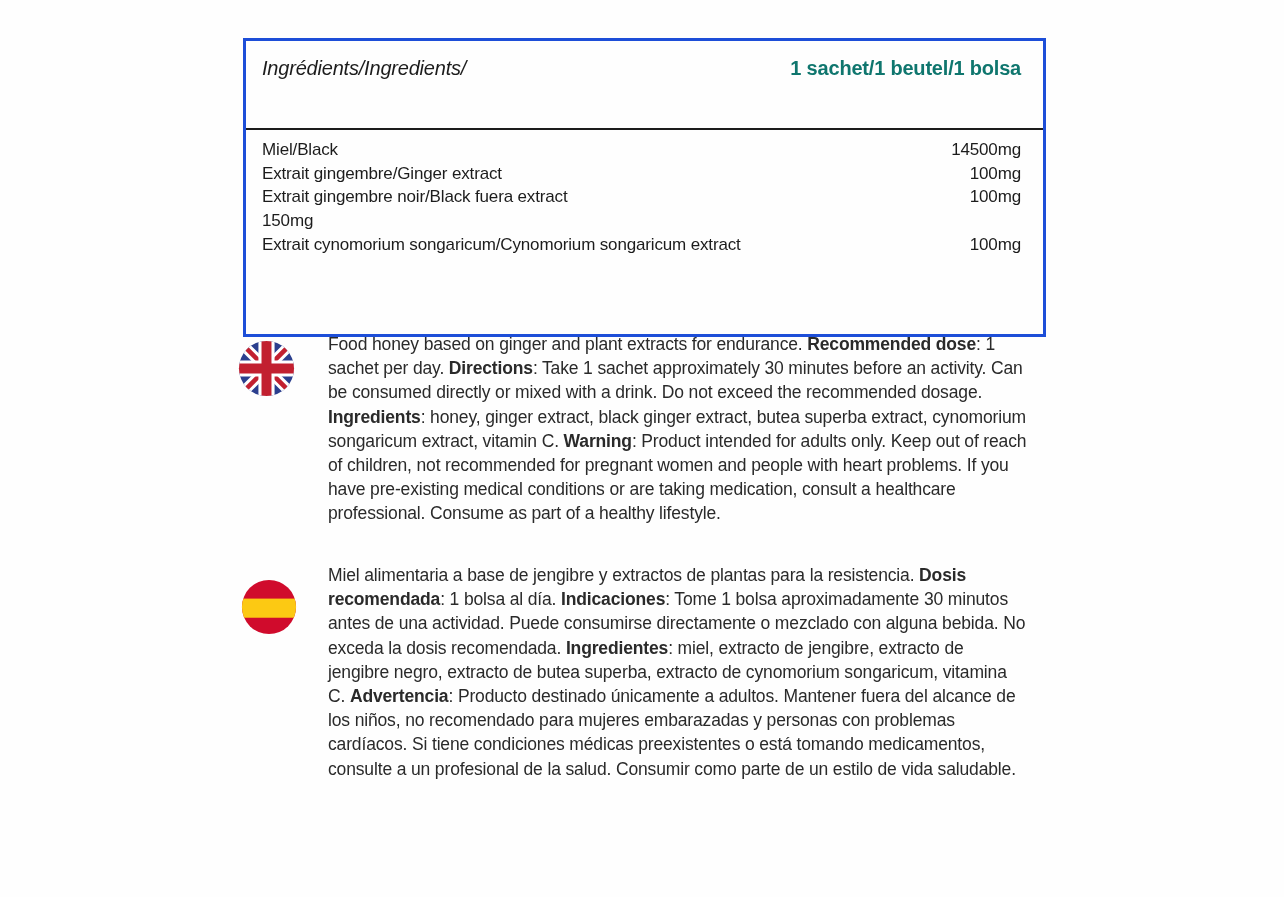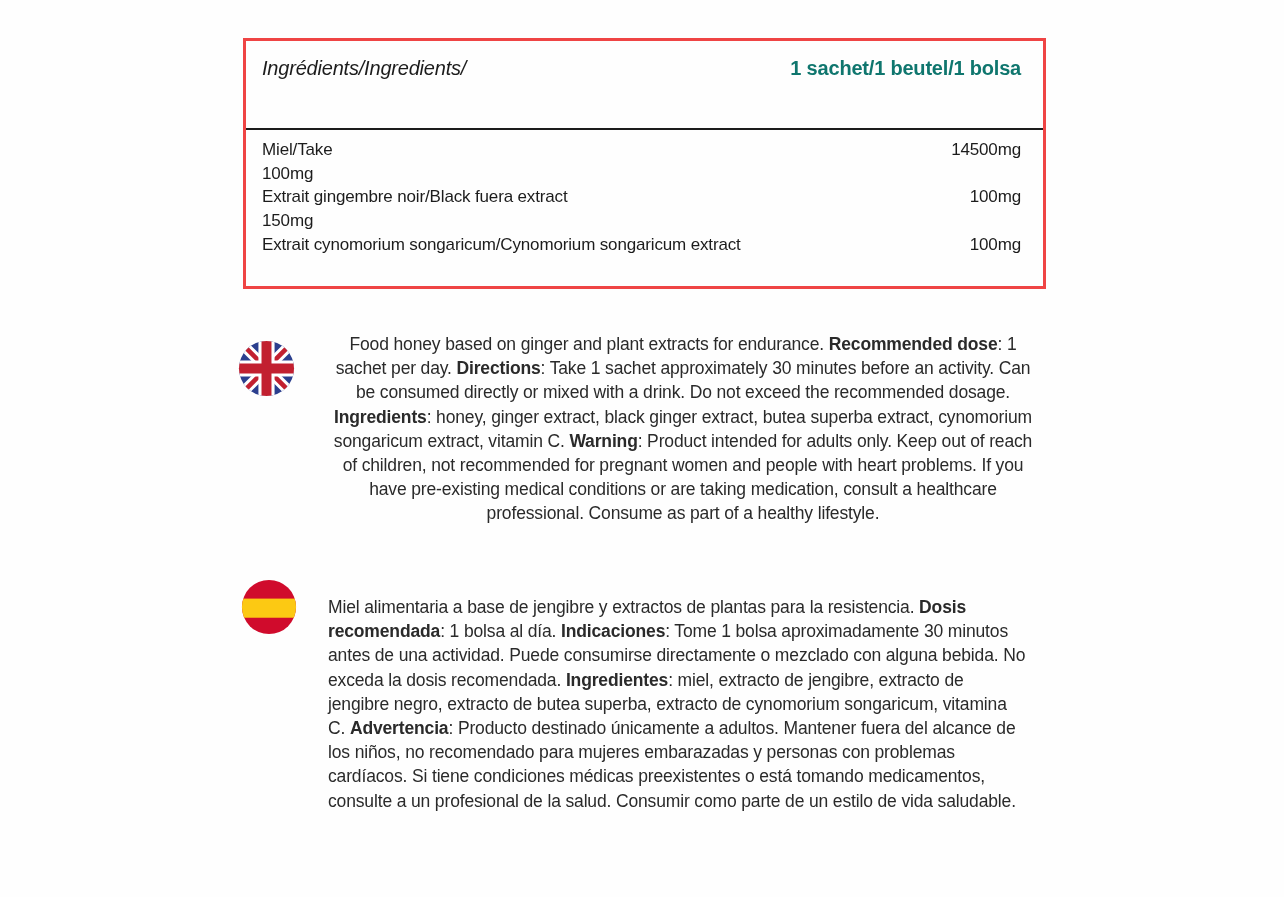--- a/index.html
+++ b/index.html
@@ -10,22 +10,22 @@
     font-family: "Liberation Sans", sans-serif;
     color: #262626;
     overflow: hidden;
   }
   .page { position: absolute; inset: 0; background: #fefefe; }
 
   
   .ingredients-table {
     position: absolute;
     left: 243px; top: 38px;
-    width: 803px; height: 251px;
-    border: 3px solid #ef4444;
+    width: 803px; height: 299px;
+    border: 3px solid #1d4ed8;
     background: #fefefe;
   }
   .table-header {
     display: flex;
     justify-content: space-between;
     align-items: flex-start;
     height: 89px;
     border-bottom: 2px solid #1c1c1c;
     padding: 11px 22px 0 16px;
   }
@@ -62,42 +62,43 @@
   .flag-es { left: 241px; top: 579px; }
   .paragraph {
     position: absolute;
     left: 328px;
     font-size: 17.5px;
     line-height: 24.2px;
     letter-spacing: -0.15px;
     color: #2a2a2a;
     text-align: left;
   }
-  .paragraph-en { top: 332px; width: 710px; text-align: center; }
-  .paragraph-es { top: 595px; width: 700px; }
+  .paragraph-en { top: 332px; width: 710px; }
+  .paragraph-es { top: 563px; width: 700px; }
   .bold { font-weight: bold; }
 </style>
 </head>
 <body>
 
 <div class="page">
 
   <div class="ingredients-table">
     <div class="table-header">
       <div class="header-title">
         <div>Ingrédients/Ingredients/</div>
       </div>
       <div class="header-serving">1 sachet/1 beutel/1 bolsa</div>
     </div>
     <div class="table-body">
       <div class="ingredient-row">
-        <span class="ing-name">Miel/Take</span>
+        <span class="ing-name">Miel/Black</span>
         <span class="ing-amount">14500mg</span>
       </div>
       <div class="ingredient-row">
+        <span class="ing-name">Extrait gingembre/Ginger extract</span>
         <span class="ing-amount">100mg</span>
       </div>
       <div class="ingredient-row">
         <span class="ing-name">Extrait gingembre noir/Black fuera extract</span>
         <span class="ing-amount">100mg</span>
       </div>
       <div class="ingredient-row">
         <span class="ing-amount">150mg</span>
       </div>
       <div class="ingredient-row">

